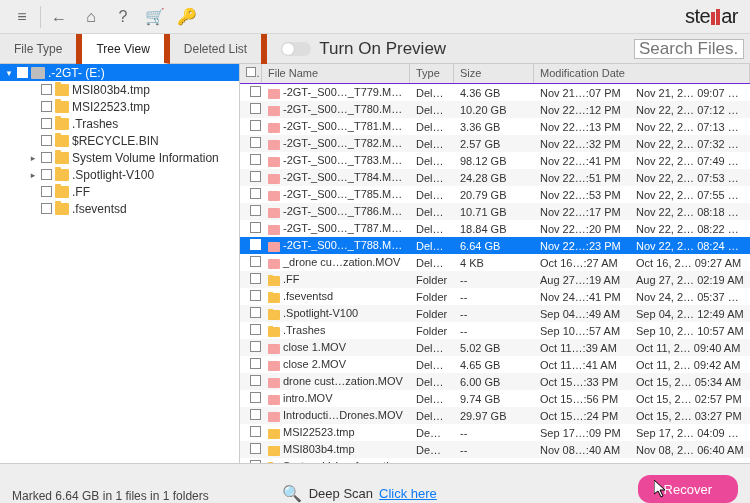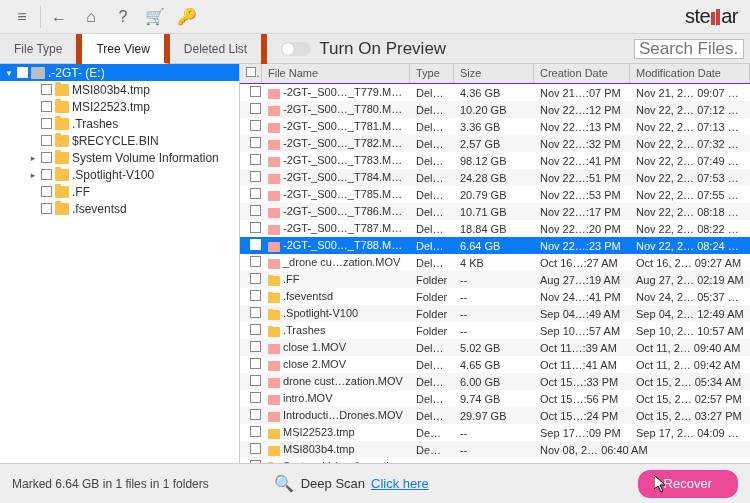--- a/index.html
+++ b/index.html
@@ -165,23 +165,23 @@
   .tmp { background: #f8c24a; border-radius:1px; }
   .fldr { background: #f8c24a; border-radius:1px; position:relative; }
   .fldr::before { content:""; position:absolute; top:-1px; left:0; width:5px; height:1px; background:#f8c24a; }
 
   
   .footer {
     height: 40px;
     border-top: 1px solid #ccc;
     background: #eee;
     display: flex;
-    align-items: center;
+    align-items: flex-end;
     padding: 0 12px;
-    gap: 16px;
+    gap: 24px;
   }
   .status { flex: 0 0 auto; font-size: 12px; color: #444; }
   .deepscan {
     flex: 1;
     display: flex;
     align-items: center;
     gap: 6px;
     justify-content: flex-start;
     padding-left: 50px;
     font-size: 13px;
@@ -296,21 +296,20 @@
         </div>
       </div>
   </div>
 
   <div class="grid-wrap">
     <div class="grid-head">
       <div class="col c-chk"><span class="cb" style="display:inline-block;width:10px;height:10px;border:1px solid #888;background:#fff;"></span></div>
       <div class="col c-name">File Name</div>
       <div class="col c-type">Type</div>
       <div class="col c-size">Size</div>
-      <div class="col c-cdate">Creation Date</div>
       <div class="col c-mdate">Modification Date</div>
     </div>
     <div class="grid-body" id="grid-body">
         <div class="row">
           <div class="col c-chk"><span class="cb"></span></div>
           <div class="col c-name"><span class="ficon-s mov"></span><span>-2GT-_S00…_T779.MOV</span></div>
           <div class="col c-type">Del…ile</div>
           <div class="col c-size">4.36 GB</div>
           <div class="col c-cdate">Nov 21…:07 PM</div>
           <div class="col c-mdate">Nov 21, 2… 09:07 PM</div>
@@ -473,20 +472,21 @@
           <div class="col c-type">De…er</div>
           <div class="col c-size">--</div>
           <div class="col c-cdate">Sep 17…:09 PM</div>
           <div class="col c-mdate">Sep 17, 2… 04:09 PM</div>
         </div>
         <div class="row">
           <div class="col c-chk"><span class="cb"></span></div>
           <div class="col c-name"><span class="ficon-s tmp"></span><span>MSI803b4.tmp</span></div>
           <div class="col c-type">De…er</div>
           <div class="col c-size">--</div>
+          <div class="col c-cdate">Nov 08…:40 AM</div>
           <div class="col c-mdate">Nov 08, 2… 06:40 AM</div>
         </div>
         <div class="row">
           <div class="col c-chk"><span class="cb"></span></div>
           <div class="col c-name"><span class="ficon-s fldr"></span><span>System Vol…nformation</span></div>
           <div class="col c-type">Folder</div>
           <div class="col c-size">--</div>
           <div class="col c-cdate">Aug 27…:21 PM</div>
           <div class="col c-mdate">Aug 27, 2… 07:21 PM</div>
         </div>

